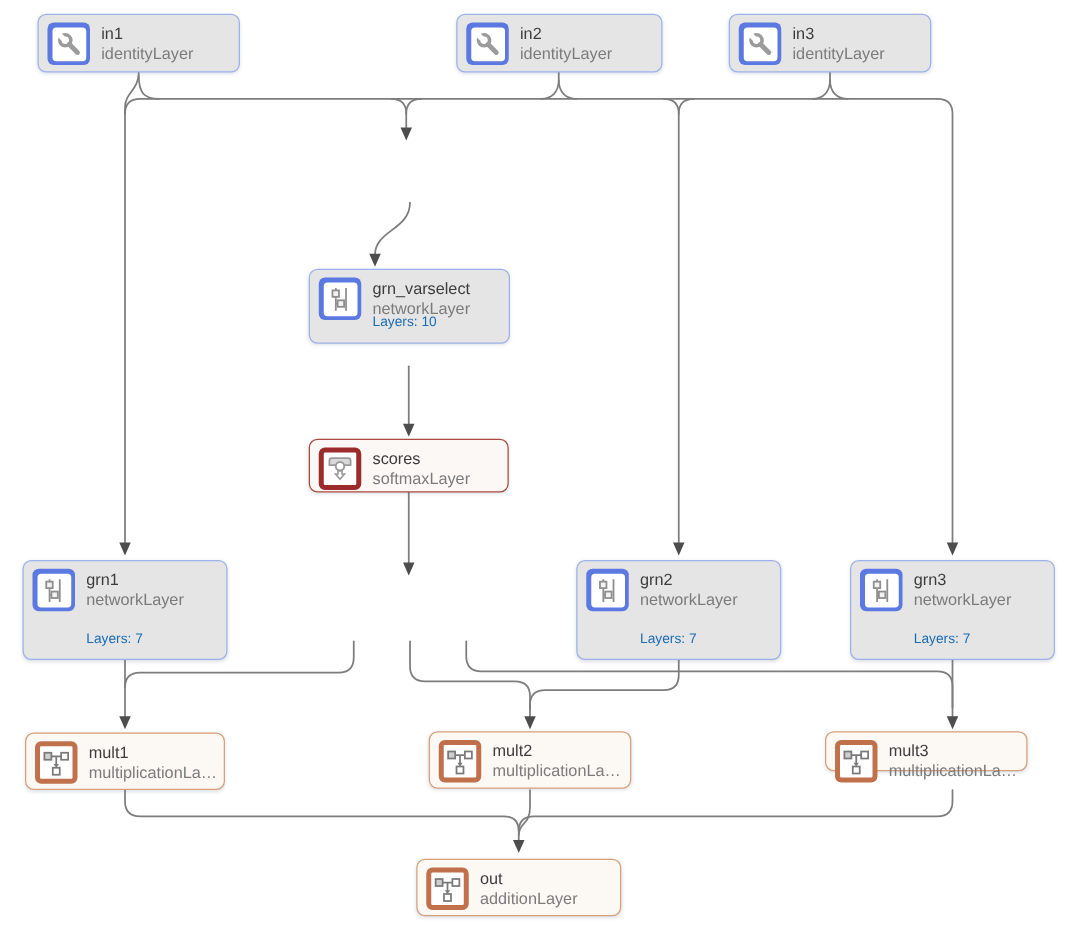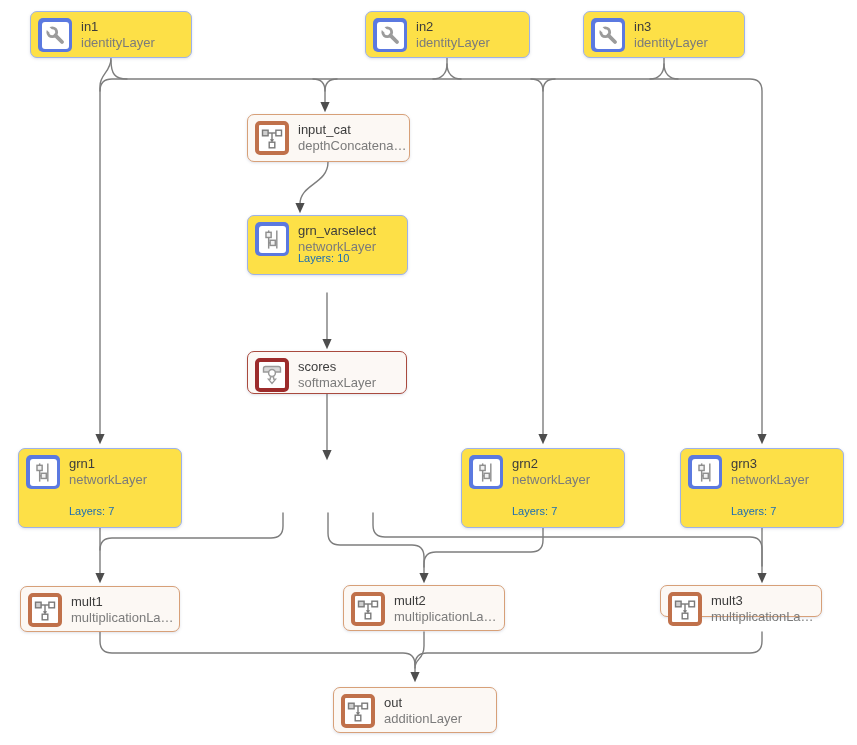--- a/index.html
+++ b/index.html
@@ -3,21 +3,21 @@
 <meta charset="utf-8">
 <style>
   html,body{margin:0;padding:0;background:#ffffff;}
   #canvas{position:relative;width:857px;height:745px;background:#ffffff;overflow:hidden;
           font-family:"Liberation Sans",sans-serif;}
   #edges{position:absolute;left:0;top:0;}
 
   .node{position:absolute;border-radius:7px;box-sizing:border-box;display:flex;
         align-items:flex-start;padding:6px 6px 6px 7px;
         box-shadow:0 1px 3px rgba(110,120,150,.22);}
-  .node.blue   {background:#fde047;border:1px solid #9db2ea;}
+  .node.blue   {background:#e5e5e5;border:1px solid #9db2ea;}
   .node.tan    {background:#fcf8f4;border:1px solid #d7a078;}
   .node.red    {background:#fcf8f5;border:1px solid #a94a3e;}
   .node.orange {background:#fdf8f2;border:1px solid #e0894a;}
 
   .tile{flex:0 0 auto;width:34px;height:34px;border-radius:5px;box-sizing:border-box;
         display:flex;align-items:center;justify-content:center;}
   .tile-blue{background:#5b79e0;padding:3.5px;}
   .tile-blue .inner{background:#fff;border-radius:3px;width:100%;height:100%;
         display:flex;align-items:center;justify-content:center;}
   .tile-frame-tan   {border:4px solid #c0714b;background:#fff;}
@@ -119,207 +119,189 @@
         <line x1="11.9" y1="11.9" x2="18.8" y2="18.8" stroke="#9b9b9b" stroke-width="4" stroke-linecap="round"></line>
       </svg>
     </div>
       </div>
     <div class="txt">
       <div class="title">in3</div>
       <div class="sub">identityLayer</div>
     </div>
   </div>
 
-  <div class="node tan" style="left:247px;top:114px;width:163px;height:48px">
+
+  <div class="node blue" style="left:247px;top:215px;width:161px;height:60px">
+    <div class="tile tile-blue">
+        <div class="inner">
+      <svg viewBox="0 0 24 24" width="23" height="23">
+        <g stroke="#8f8f8f" stroke-width="1.5" fill="#f2f2f2">
+          <line x1="8" y1="2.5" x2="8" y2="21.5"></line>
+          <line x1="16.5" y1="2.5" x2="16.5" y2="21.5"></line>
+          <line x1="8" y1="15.5" x2="12.5" y2="15.5"></line>
+          <rect x="5.2" y="4.5" width="5.4" height="5.4"></rect>
+          <rect x="9.5" y="12.8" width="5.4" height="5.4"></rect>
+        </g>
+      </svg>
+    </div>
+      </div>
+    <div class="txt">
+      <div class="title">grn_varselect</div>
+      <div class="sub">networkLayer</div>
+    </div>
+    <div class="layers">Layers: 10</div>
+  </div>
+
+  <div class="node red" style="left:247px;top:351px;width:160px;height:43px">
+    <div class="tile tile-frame-red">
+      <svg viewBox="0 0 24 24" width="24" height="24">
+        <path d="M3.5,9 L3.5,5.5 Q3.5,3.5 5.5,3.5 L18.5,3.5 Q20.5,3.5 20.5,5.5 L20.5,9 Z" fill="#d9d9d9" stroke="#9a9a9a" stroke-width="1.4"></path>
+        <circle cx="12" cy="10" r="3.4" fill="#ffffff" stroke="#9a9a9a" stroke-width="1.5"></circle>
+        <path d="M10.4,13.8 L13.6,13.8 L13.6,16.2 L15.6,16.2 L12,20.4 L8.4,16.2 L10.4,16.2 Z" fill="#ffffff" stroke="#9a9a9a" stroke-width="1.3"></path>
+      </svg>
+    </div>
+    <div class="txt">
+      <div class="title">scores</div>
+      <div class="sub">softmaxLayer</div>
+    </div>
+  </div>
+
+  <div class="node blue" style="left:18px;top:448px;width:164px;height:80px">
+    <div class="tile tile-blue">
+        <div class="inner">
+      <svg viewBox="0 0 24 24" width="23" height="23">
+        <g stroke="#8f8f8f" stroke-width="1.5" fill="#f2f2f2">
+          <line x1="8" y1="2.5" x2="8" y2="21.5"></line>
+          <line x1="16.5" y1="2.5" x2="16.5" y2="21.5"></line>
+          <line x1="8" y1="15.5" x2="12.5" y2="15.5"></line>
+          <rect x="5.2" y="4.5" width="5.4" height="5.4"></rect>
+          <rect x="9.5" y="12.8" width="5.4" height="5.4"></rect>
+        </g>
+      </svg>
+    </div>
+      </div>
+    <div class="txt">
+      <div class="title">grn1</div>
+      <div class="sub">networkLayer</div>
+    </div>
+    <div class="layers">Layers: 7</div>
+  </div>
+
+
+  <div class="node blue" style="left:461px;top:448px;width:164px;height:80px">
+    <div class="tile tile-blue">
+        <div class="inner">
+      <svg viewBox="0 0 24 24" width="23" height="23">
+        <g stroke="#8f8f8f" stroke-width="1.5" fill="#f2f2f2">
+          <line x1="8" y1="2.5" x2="8" y2="21.5"></line>
+          <line x1="16.5" y1="2.5" x2="16.5" y2="21.5"></line>
+          <line x1="8" y1="15.5" x2="12.5" y2="15.5"></line>
+          <rect x="5.2" y="4.5" width="5.4" height="5.4"></rect>
+          <rect x="9.5" y="12.8" width="5.4" height="5.4"></rect>
+        </g>
+      </svg>
+    </div>
+      </div>
+    <div class="txt">
+      <div class="title">grn2</div>
+      <div class="sub">networkLayer</div>
+    </div>
+    <div class="layers">Layers: 7</div>
+  </div>
+
+  <div class="node blue" style="left:680px;top:448px;width:164px;height:80px">
+    <div class="tile tile-blue">
+        <div class="inner">
+      <svg viewBox="0 0 24 24" width="23" height="23">
+        <g stroke="#8f8f8f" stroke-width="1.5" fill="#f2f2f2">
+          <line x1="8" y1="2.5" x2="8" y2="21.5"></line>
+          <line x1="16.5" y1="2.5" x2="16.5" y2="21.5"></line>
+          <line x1="8" y1="15.5" x2="12.5" y2="15.5"></line>
+          <rect x="5.2" y="4.5" width="5.4" height="5.4"></rect>
+          <rect x="9.5" y="12.8" width="5.4" height="5.4"></rect>
+        </g>
+      </svg>
+    </div>
+      </div>
+    <div class="txt">
+      <div class="title">grn3</div>
+      <div class="sub">networkLayer</div>
+    </div>
+    <div class="layers">Layers: 7</div>
+  </div>
+
+  <div class="node tan" style="left:20px;top:586px;width:160px;height:46px">
     <div class="tile tile-frame-tan">
       <svg viewBox="0 0 24 24" width="24" height="24">
         <g stroke="#7a7a7a" stroke-width="1.4" fill="#ffffff">
           <line x1="8" y1="7" x2="16" y2="7"></line>
           <line x1="12" y1="7" x2="12" y2="14"></line>
           <rect x="2.5" y="4.2" width="5.6" height="5.6" fill="#cfcfcf"></rect>
           <rect x="15.9" y="4.2" width="5.6" height="5.6"></rect>
           <rect x="9.2" y="16.2" width="5.6" height="5.6"></rect>
         </g>
         <polygon points="9.9,13.2 14.1,13.2 12,16.4" fill="#7a7a7a"></polygon>
       </svg>
     </div>
     <div class="txt">
-      <div class="title">input_cat</div>
-      <div class="sub">depthConcatena…</div>
-    </div>
-  </div>
-
-  <div class="node blue" style="left:247px;top:215px;width:161px;height:60px">
-    <div class="tile tile-blue">
-        <div class="inner">
-      <svg viewBox="0 0 24 24" width="23" height="23">
-        <g stroke="#8f8f8f" stroke-width="1.5" fill="#f2f2f2">
-          <line x1="8" y1="2.5" x2="8" y2="21.5"></line>
-          <line x1="16.5" y1="2.5" x2="16.5" y2="21.5"></line>
-          <line x1="8" y1="15.5" x2="12.5" y2="15.5"></line>
-          <rect x="5.2" y="4.5" width="5.4" height="5.4"></rect>
-          <rect x="9.5" y="12.8" width="5.4" height="5.4"></rect>
-        </g>
-      </svg>
-    </div>
-      </div>
-    <div class="txt">
-      <div class="title">grn_varselect</div>
-      <div class="sub">networkLayer</div>
-    </div>
-    <div class="layers">Layers: 10</div>
-  </div>
-
-  <div class="node red" style="left:247px;top:351px;width:160px;height:43px">
-    <div class="tile tile-frame-red">
-      <svg viewBox="0 0 24 24" width="24" height="24">
-        <path d="M3.5,9 L3.5,5.5 Q3.5,3.5 5.5,3.5 L18.5,3.5 Q20.5,3.5 20.5,5.5 L20.5,9 Z" fill="#d9d9d9" stroke="#9a9a9a" stroke-width="1.4"></path>
-        <circle cx="12" cy="10" r="3.4" fill="#ffffff" stroke="#9a9a9a" stroke-width="1.5"></circle>
-        <path d="M10.4,13.8 L13.6,13.8 L13.6,16.2 L15.6,16.2 L12,20.4 L8.4,16.2 L10.4,16.2 Z" fill="#ffffff" stroke="#9a9a9a" stroke-width="1.3"></path>
-      </svg>
-    </div>
-    <div class="txt">
-      <div class="title">scores</div>
-      <div class="sub">softmaxLayer</div>
-    </div>
-  </div>
-
-  <div class="node blue" style="left:18px;top:448px;width:164px;height:80px">
-    <div class="tile tile-blue">
-        <div class="inner">
-      <svg viewBox="0 0 24 24" width="23" height="23">
-        <g stroke="#8f8f8f" stroke-width="1.5" fill="#f2f2f2">
-          <line x1="8" y1="2.5" x2="8" y2="21.5"></line>
-          <line x1="16.5" y1="2.5" x2="16.5" y2="21.5"></line>
-          <line x1="8" y1="15.5" x2="12.5" y2="15.5"></line>
-          <rect x="5.2" y="4.5" width="5.4" height="5.4"></rect>
-          <rect x="9.5" y="12.8" width="5.4" height="5.4"></rect>
-        </g>
-      </svg>
-    </div>
-      </div>
-    <div class="txt">
-      <div class="title">grn1</div>
-      <div class="sub">networkLayer</div>
-    </div>
-    <div class="layers">Layers: 7</div>
-  </div>
-
-
-  <div class="node blue" style="left:461px;top:448px;width:164px;height:80px">
-    <div class="tile tile-blue">
-        <div class="inner">
-      <svg viewBox="0 0 24 24" width="23" height="23">
-        <g stroke="#8f8f8f" stroke-width="1.5" fill="#f2f2f2">
-          <line x1="8" y1="2.5" x2="8" y2="21.5"></line>
-          <line x1="16.5" y1="2.5" x2="16.5" y2="21.5"></line>
-          <line x1="8" y1="15.5" x2="12.5" y2="15.5"></line>
-          <rect x="5.2" y="4.5" width="5.4" height="5.4"></rect>
-          <rect x="9.5" y="12.8" width="5.4" height="5.4"></rect>
-        </g>
-      </svg>
-    </div>
-      </div>
-    <div class="txt">
-      <div class="title">grn2</div>
-      <div class="sub">networkLayer</div>
-    </div>
-    <div class="layers">Layers: 7</div>
-  </div>
-
-  <div class="node blue" style="left:680px;top:448px;width:164px;height:80px">
-    <div class="tile tile-blue">
-        <div class="inner">
-      <svg viewBox="0 0 24 24" width="23" height="23">
-        <g stroke="#8f8f8f" stroke-width="1.5" fill="#f2f2f2">
-          <line x1="8" y1="2.5" x2="8" y2="21.5"></line>
-          <line x1="16.5" y1="2.5" x2="16.5" y2="21.5"></line>
-          <line x1="8" y1="15.5" x2="12.5" y2="15.5"></line>
-          <rect x="5.2" y="4.5" width="5.4" height="5.4"></rect>
-          <rect x="9.5" y="12.8" width="5.4" height="5.4"></rect>
-        </g>
-      </svg>
-    </div>
-      </div>
-    <div class="txt">
-      <div class="title">grn3</div>
-      <div class="sub">networkLayer</div>
-    </div>
-    <div class="layers">Layers: 7</div>
-  </div>
-
-  <div class="node tan" style="left:20px;top:586px;width:160px;height:46px">
+      <div class="title">mult1</div>
+      <div class="sub">multiplicationLa…</div>
+    </div>
+  </div>
+
+  <div class="node tan" style="left:343px;top:585px;width:162px;height:46px">
     <div class="tile tile-frame-tan">
       <svg viewBox="0 0 24 24" width="24" height="24">
         <g stroke="#7a7a7a" stroke-width="1.4" fill="#ffffff">
           <line x1="8" y1="7" x2="16" y2="7"></line>
           <line x1="12" y1="7" x2="12" y2="14"></line>
           <rect x="2.5" y="4.2" width="5.6" height="5.6" fill="#cfcfcf"></rect>
           <rect x="15.9" y="4.2" width="5.6" height="5.6"></rect>
           <rect x="9.2" y="16.2" width="5.6" height="5.6"></rect>
         </g>
         <polygon points="9.9,13.2 14.1,13.2 12,16.4" fill="#7a7a7a"></polygon>
       </svg>
     </div>
     <div class="txt">
-      <div class="title">mult1</div>
+      <div class="title">mult2</div>
       <div class="sub">multiplicationLa…</div>
     </div>
   </div>
 
-  <div class="node tan" style="left:343px;top:585px;width:162px;height:46px">
+  <div class="node tan" style="left:660px;top:585px;width:162px;height:32px">
     <div class="tile tile-frame-tan">
       <svg viewBox="0 0 24 24" width="24" height="24">
         <g stroke="#7a7a7a" stroke-width="1.4" fill="#ffffff">
           <line x1="8" y1="7" x2="16" y2="7"></line>
           <line x1="12" y1="7" x2="12" y2="14"></line>
           <rect x="2.5" y="4.2" width="5.6" height="5.6" fill="#cfcfcf"></rect>
           <rect x="15.9" y="4.2" width="5.6" height="5.6"></rect>
           <rect x="9.2" y="16.2" width="5.6" height="5.6"></rect>
         </g>
         <polygon points="9.9,13.2 14.1,13.2 12,16.4" fill="#7a7a7a"></polygon>
       </svg>
     </div>
     <div class="txt">
-      <div class="title">mult2</div>
+      <div class="title">mult3</div>
       <div class="sub">multiplicationLa…</div>
     </div>
   </div>
 
-  <div class="node tan" style="left:660px;top:585px;width:162px;height:32px">
+  <div class="node tan" style="left:333px;top:687px;width:164px;height:46px">
     <div class="tile tile-frame-tan">
       <svg viewBox="0 0 24 24" width="24" height="24">
         <g stroke="#7a7a7a" stroke-width="1.4" fill="#ffffff">
           <line x1="8" y1="7" x2="16" y2="7"></line>
           <line x1="12" y1="7" x2="12" y2="14"></line>
           <rect x="2.5" y="4.2" width="5.6" height="5.6" fill="#cfcfcf"></rect>
           <rect x="15.9" y="4.2" width="5.6" height="5.6"></rect>
           <rect x="9.2" y="16.2" width="5.6" height="5.6"></rect>
         </g>
         <polygon points="9.9,13.2 14.1,13.2 12,16.4" fill="#7a7a7a"></polygon>
       </svg>
     </div>
     <div class="txt">
-      <div class="title">mult3</div>
-      <div class="sub">multiplicationLa…</div>
-    </div>
-  </div>
-
-  <div class="node tan" style="left:333px;top:687px;width:164px;height:46px">
-    <div class="tile tile-frame-tan">
-      <svg viewBox="0 0 24 24" width="24" height="24">
-        <g stroke="#7a7a7a" stroke-width="1.4" fill="#ffffff">
-          <line x1="8" y1="7" x2="16" y2="7"></line>
-          <line x1="12" y1="7" x2="12" y2="14"></line>
-          <rect x="2.5" y="4.2" width="5.6" height="5.6" fill="#cfcfcf"></rect>
-          <rect x="15.9" y="4.2" width="5.6" height="5.6"></rect>
-          <rect x="9.2" y="16.2" width="5.6" height="5.6"></rect>
-        </g>
-        <polygon points="9.9,13.2 14.1,13.2 12,16.4" fill="#7a7a7a"></polygon>
-      </svg>
-    </div>
-    <div class="txt">
       <div class="title">out</div>
       <div class="sub">additionLayer</div>
     </div>
   </div>
 
 </div>
 
 </body></html>

